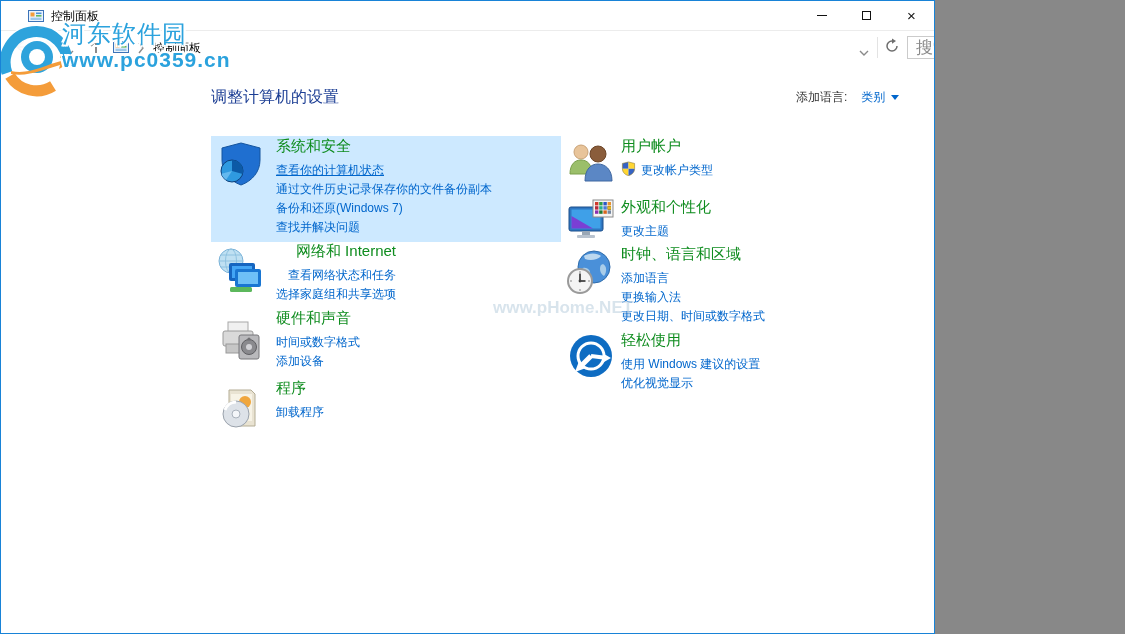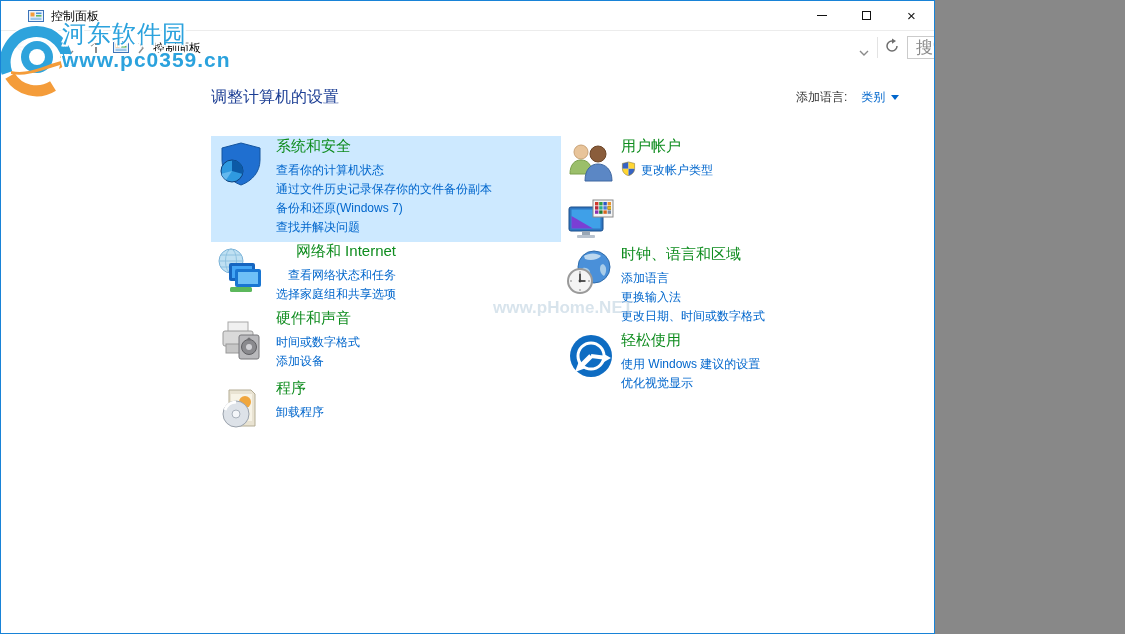--- a/index.html
+++ b/index.html
@@ -41,21 +41,21 @@
               border-top:5px solid #0066cc; margin-left:6px; }
 
   .highlight { position:absolute; left:210px; top:135px; width:350px; height:106px;
                background:#cde9ff; z-index:1; }
 
   .icon48 { position:absolute; width:48px; height:48px; z-index:2; cursor:pointer; }
   .sec { position:absolute; z-index:2; white-space:nowrap; }
   .cat-title { display:block; font-size:15px; color:#0e8c1e; text-decoration:none; cursor:pointer; }
   .links { margin-top:5px; }
   .task { display:block; font-size:12px; line-height:19px; color:#0066cc; text-decoration:none; cursor:pointer; }
-  .task.hovered { }
+  .task.hovered { text-decoration:underline; }
   .uac-row { display:flex; align-items:flex-start; line-height:19px; }
   .uac-row svg { margin-right:5px; flex:0 0 auto; }
 
   
   .wm { position:absolute; z-index:10; pointer-events:none; }
   .wm-logo { left:0; top:20px; }
   .wm-name { left:61px; top:17px; font-size:24px; font-weight:normal; color:#2ba2dd; letter-spacing:1px;
              text-shadow:-2px -2px 0 #fff,2px -2px 0 #fff,-2px 2px 0 #fff,2px 2px 0 #fff,0 2px 0 #fff,2px 0 0 #fff; }
   .wm-url  { left:61px; top:47px; font-size:21px; font-weight:bold; color:#2ba2dd; letter-spacing:1px;
              text-shadow:-2px -2px 0 #fff,2px -2px 0 #fff,-2px 2px 0 #fff,2px 2px 0 #fff; }
@@ -285,20 +285,26 @@
         <rect x="32.2" y="9.2" width="3.4" height="3.4" fill="#27b08b"></rect>
         <rect x="36.4" y="9.2" width="3.4" height="3.4" fill="#4a7ad9"></rect>
         <rect x="40.6" y="9.2" width="3.4" height="3.4" fill="#e2b importante"></rect>
       <rect x="40.6" y="9.2" width="3.4" height="3.4" fill="#e2b325"></rect>
       <rect x="28" y="13.4" width="3.4" height="3.4" fill="#8a2fb0"></rect>
         <rect x="32.2" y="13.4" width="3.4" height="3.4" fill="#1d7a32"></rect>
         <rect x="36.4" y="13.4" width="3.4" height="3.4" fill="#d8641f"></rect>
         <rect x="40.6" y="13.4" width="3.4" height="3.4" fill="#7687a0"></rect>
     </svg>
   </div>
+  <div class="sec" style="left:620px; top:197px;">
+    <a class="cat-title">外观和个性化</a>
+    <div class="links">
+      <a class="task">更改主题</a>
+    </div>
+  </div>
 
   <div class="icon48" style="left:566px; top:247px;">
     <svg width="48" height="48" viewBox="0 0 48 48">
       <circle cx="27" cy="19" r="16" fill="#4a90d9" stroke="#2f6cab"></circle>
       <path d="M17 8 C22 4.5 30 4.5 34 8 C31 12 23 13 18 11 Z" fill="#bcd8ef"></path>
       <path d="M36 16 C40 18 40 24 37 28 C33 26 32 20 34 17 Z" fill="#a9cde9"></path>
       <path d="M16 20 C20 19 24 22 23 27 C19 28 15 25 15 21 Z" fill="#a9cde9"></path>
       <circle cx="13" cy="33" r="12" fill="#f4f4f4" stroke="#9a9a9a" stroke-width="2"></circle>
       <circle cx="13" cy="33" r="1.4" fill="#333"></circle>
       <line x1="13" y1="33" x2="13" y2="25.5" stroke="#444" stroke-width="1.8"></line>

